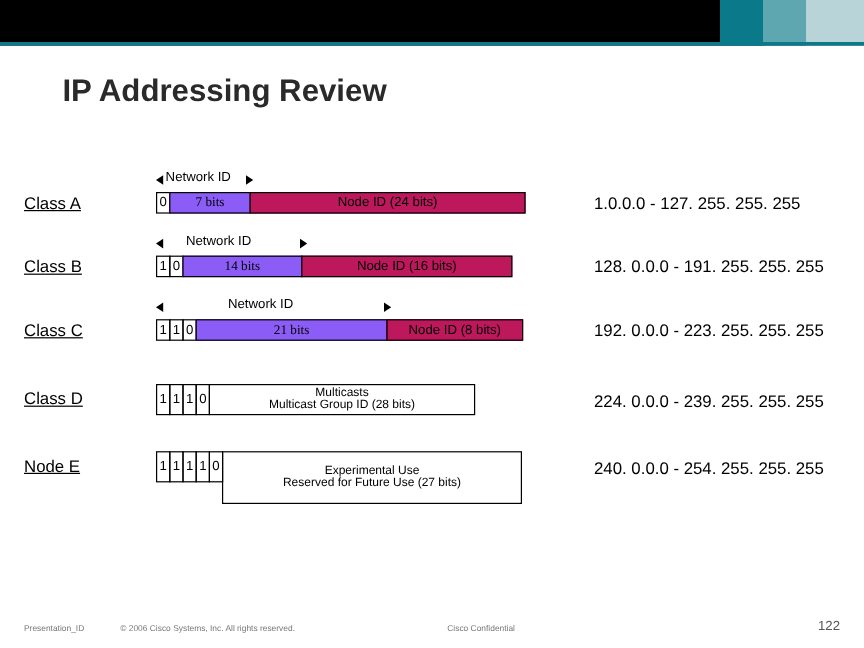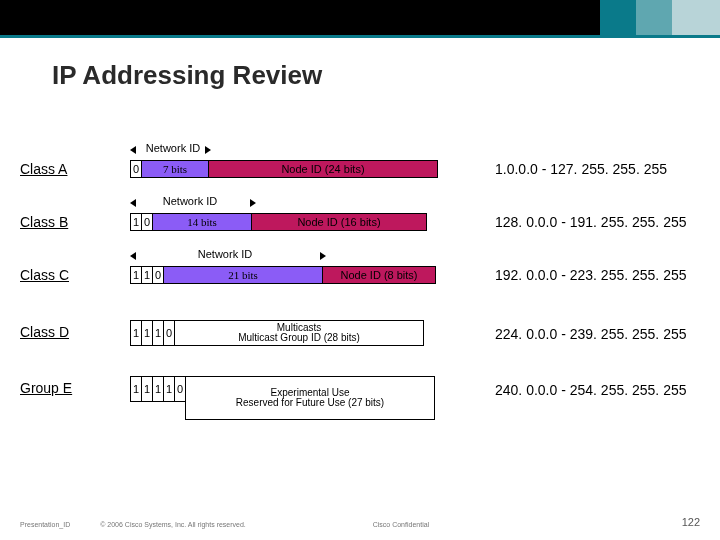--- a/index.html
+++ b/index.html
@@ -41,21 +41,21 @@
   .content {
     position: absolute;
     top: 140px;
     left: 0;
     right: 0;
   }
   .net-label {
     position: absolute;
     font-size: 11px;
     color: #000;
-    text-align: center;
+    text-align: left;
   }
   .arrow-left, .arrow-right {
     position: absolute;
     width: 0; height: 0;
     border-top: 4px solid transparent;
     border-bottom: 4px solid transparent;
   }
   .arrow-left { border-right: 6px solid #000; }
   .arrow-right { border-left: 6px solid #000; }
   .row {
@@ -174,30 +174,30 @@
     <div class="range">192. 0.0.0 - 223. 255. 255. 255</div>
   </div>
 
   <div class="row" style="top:180px; height:26px">
     <div class="class-label" style="top:4px">Class D</div>
     <div class="bar" style="height:26px">
       <div class="cell prefix" style="height:26px">1</div>
       <div class="cell prefix" style="height:26px">1</div>
       <div class="cell prefix" style="height:26px">1</div>
       <div class="cell prefix" style="height:26px">0</div>
-      <div class="cell multiline" style="width:250px; height:26px">
+      <div class="cell multiline" style="width:222px; height:26px">
         <span>Multicasts</span>
         <span>Multicast Group ID (28 bits)</span>
       </div>
     </div>
     <div class="range" style="top:6px">224. 0.0.0 - 239. 255. 255. 255</div>
   </div>
 
   <div class="row" style="top:236px; height:26px">
-    <div class="class-label" style="top:4px">Group E</div>
+    <div class="class-label" style="top:4px">Node E</div>
     <div class="bar" style="height:26px">
       <div class="cell prefix" style="height:26px">1</div>
       <div class="cell prefix" style="height:26px">1</div>
       <div class="cell prefix" style="height:26px">1</div>
       <div class="cell prefix" style="height:26px">1</div>
       <div class="cell prefix" style="height:26px">0</div>
       <div class="cell multiline" style="width:250px; height:44px">
         <span>Experimental Use</span>
         <span>Reserved for Future Use (27 bits)</span>
       </div>

